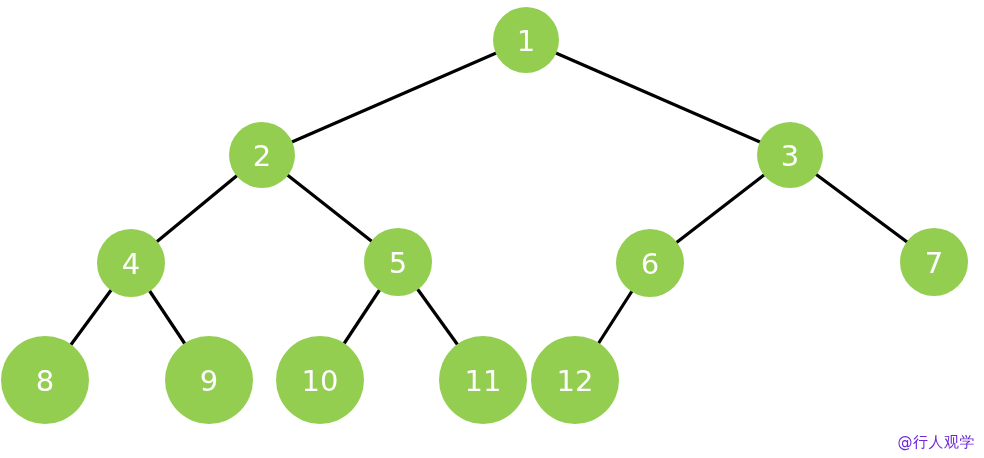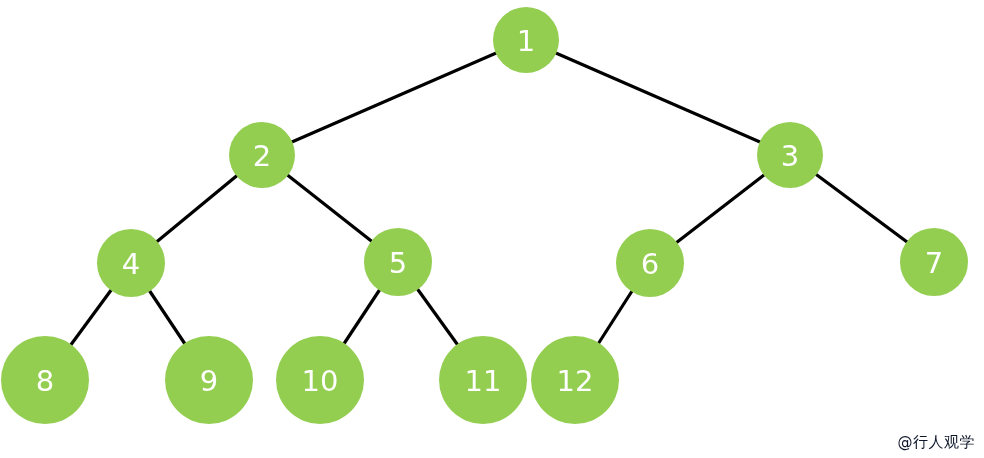--- a/index.html
+++ b/index.html
@@ -40,21 +40,21 @@
     font-size: 29px;
     font-weight: 400;
     text-anchor: middle;
     dominant-baseline: central;
     paint-order: stroke;
   }
   .watermark {
     position: absolute;
     right: 9px;
     bottom: 8px;
-    color: #0f172a;
+    color: #6d28d9;
     font-size: 15px;
     font-family: "DejaVu Sans", "Liberation Sans", sans-serif;
     letter-spacing: 0.5px;
     line-height: 1;
     white-space: nowrap;
     user-select: none;
   }
 </style>
 </head>
 <body>

